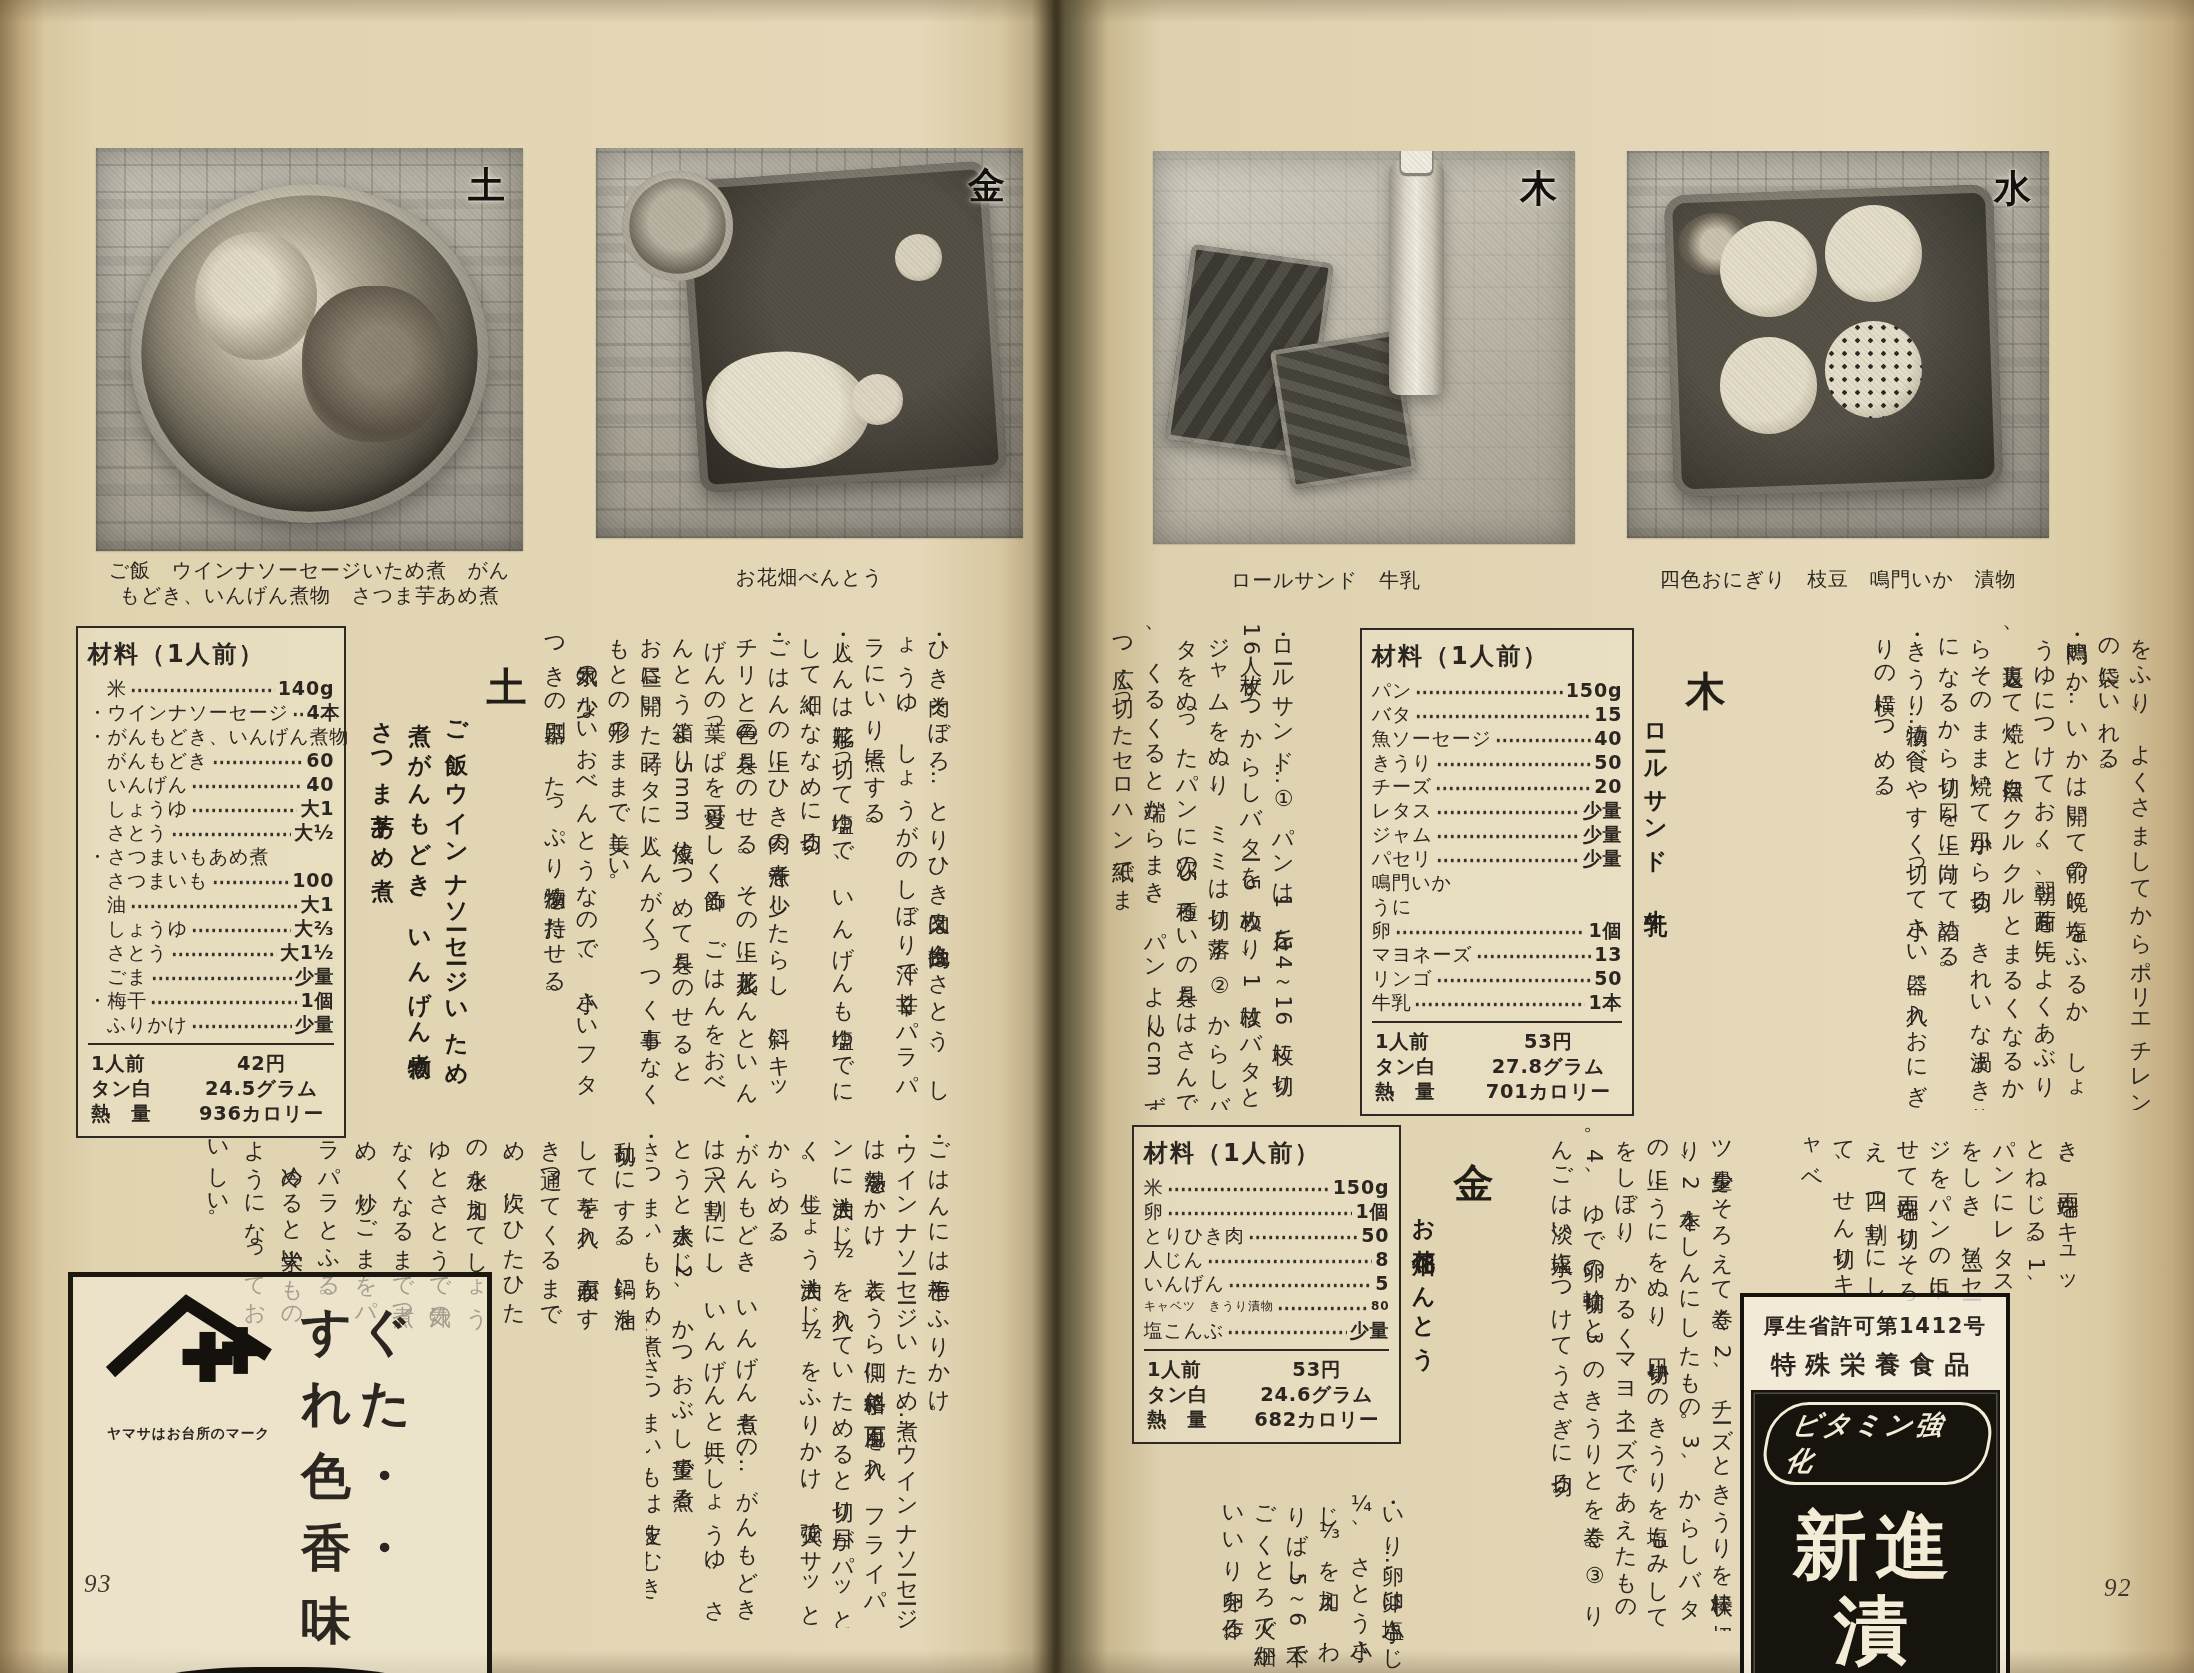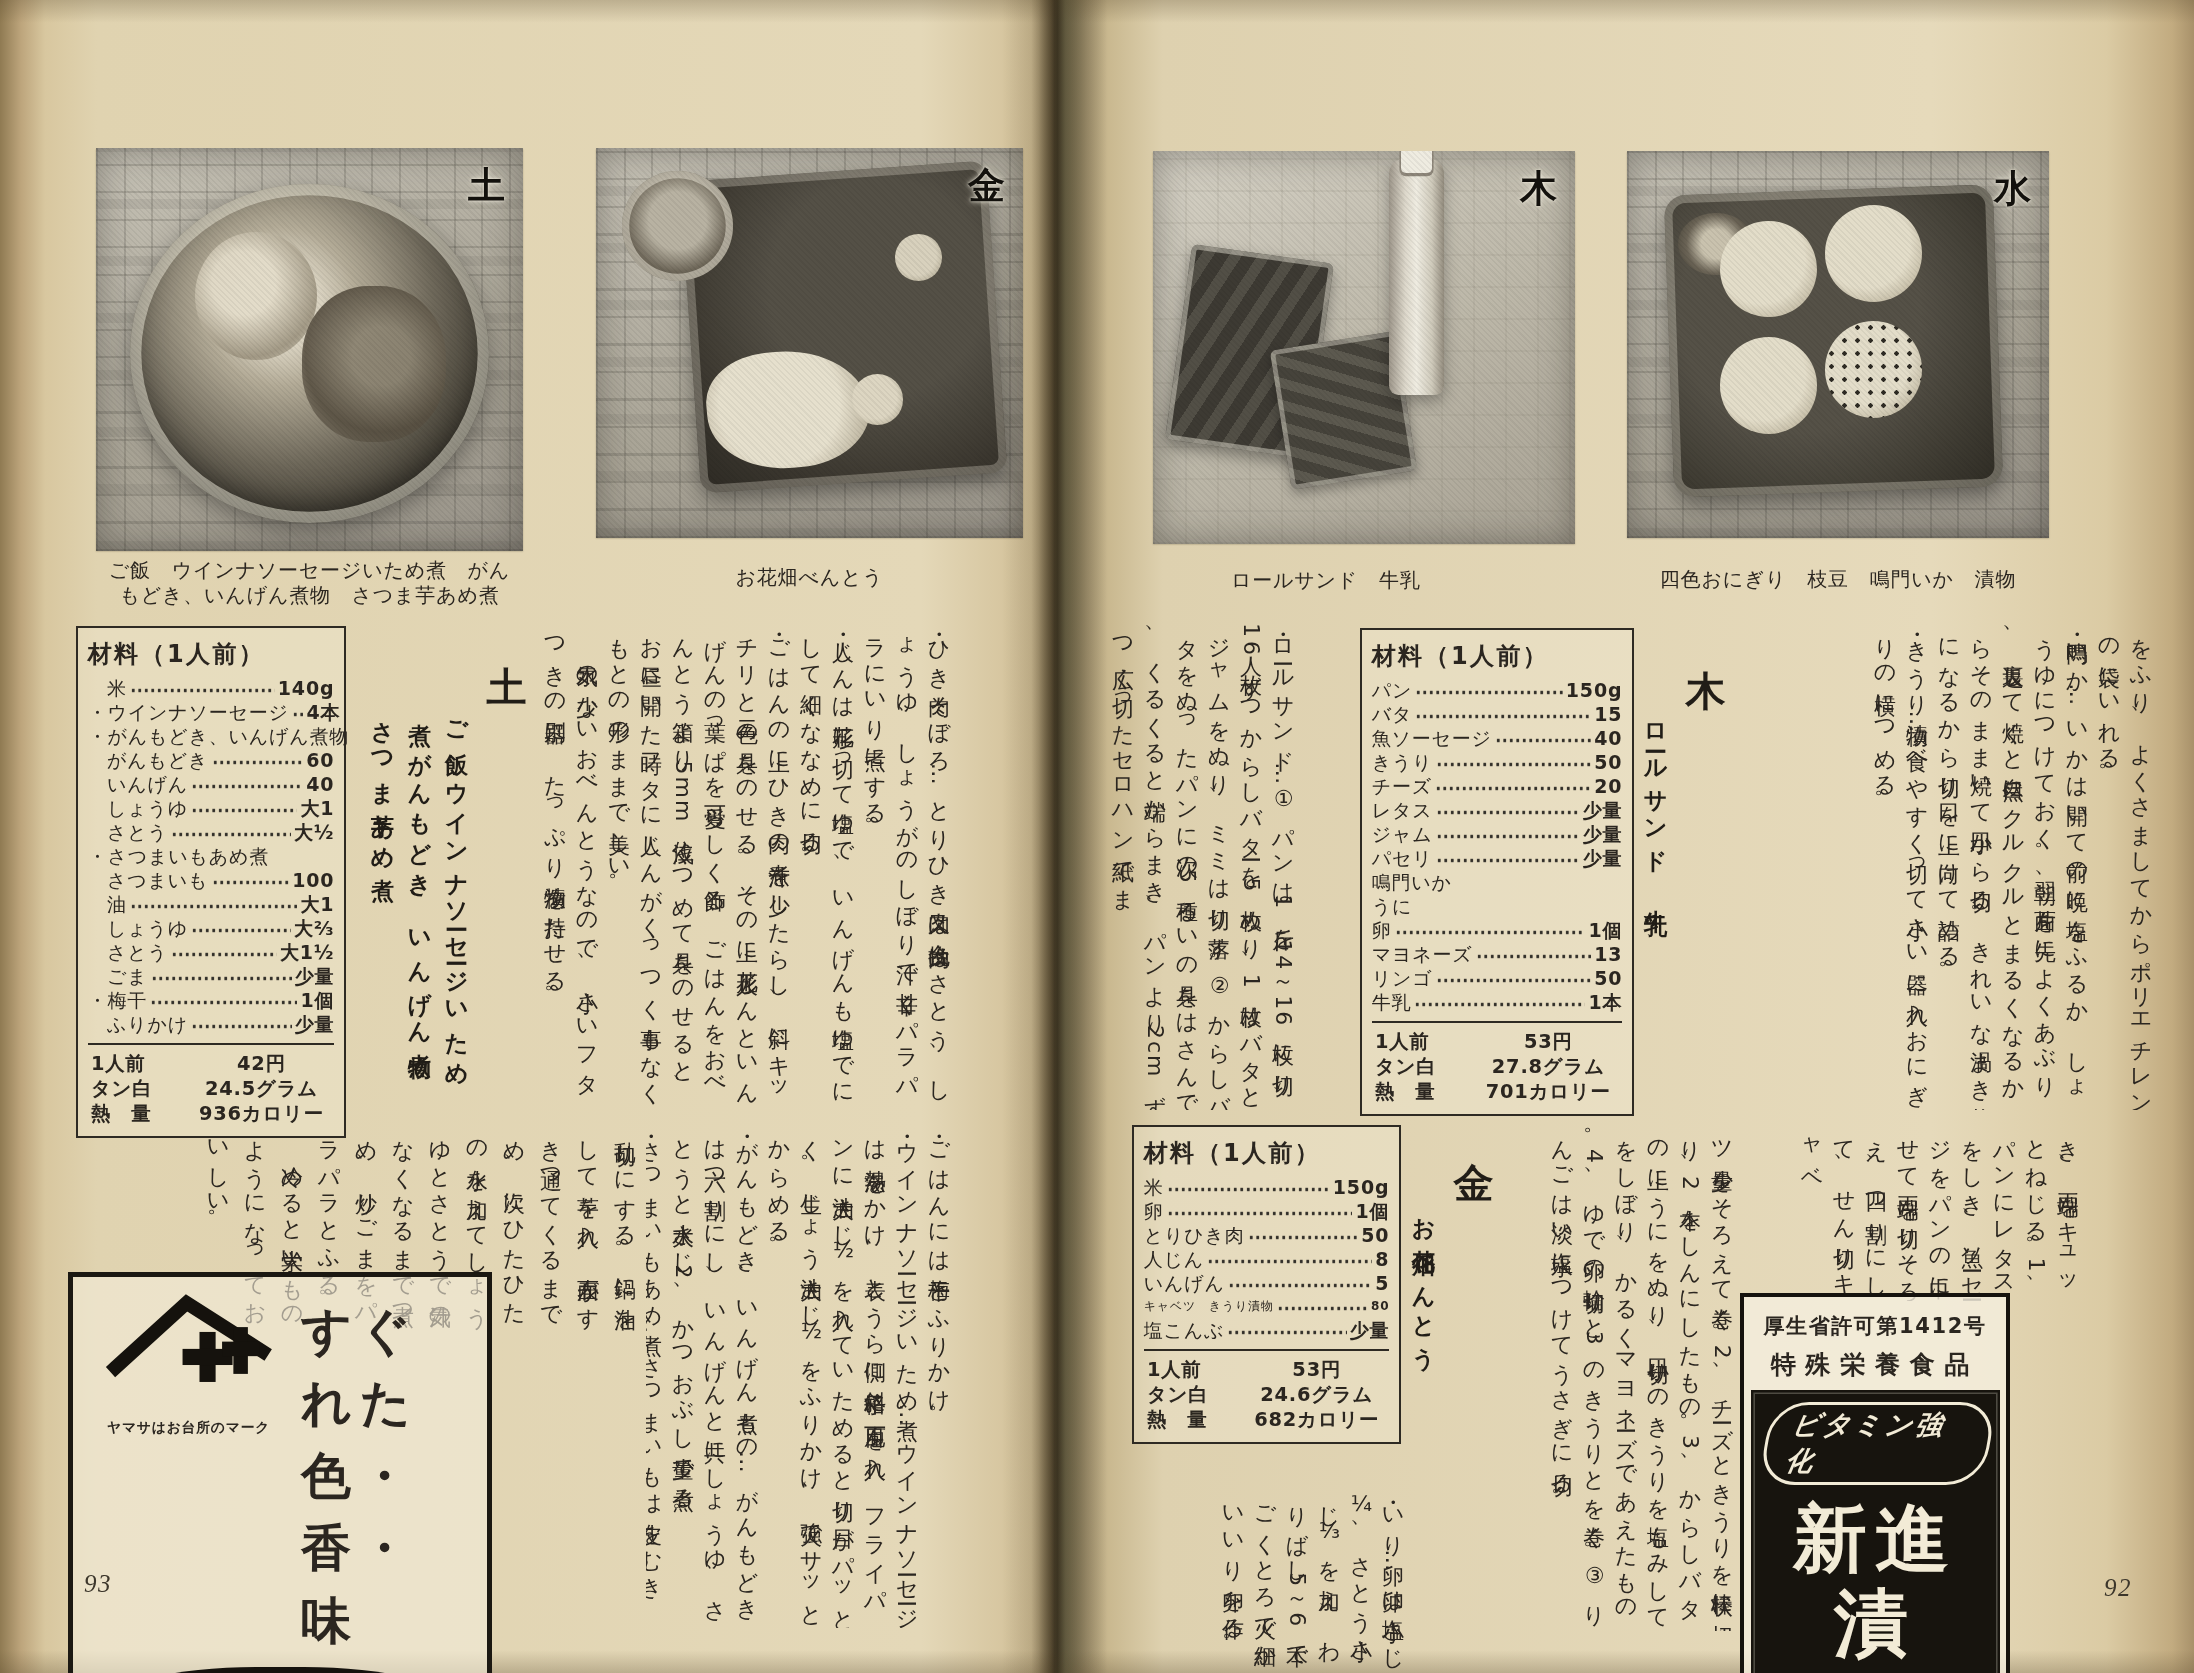--- a/index.html
+++ b/index.html
@@ -98,31 +98,31 @@
   .vtext .vpara{margin:0;}
   .vwide{line-height:37px;}
   .vheading{position:absolute;writing-mode:vertical-rl;text-orientation:mixed;color:#211d17;}
   .vheading .day{font-size:40px;font-weight:bold;line-height:47px;padding-left:8px;}
   .vheading .vline{font-size:23px;font-weight:bold;line-height:37px;letter-spacing:4px;padding-top:71px;word-break:keep-all;}
 
   
   .ad-yamasa{position:absolute;border:5.7px solid #1b1812;background:rgba(243,237,219,.6);padding:13px 14.6px 11.3px;}
   .ym-row{display:flex;align-items:flex-start;}
   .ym-mark{width:202px;text-align:center;}
-  .ym-caption{font-size:13.8px;font-weight:bold;letter-spacing:0.8px;margin-top:5px;}
+  .ym-caption{font-size:13.8px;font-weight:bold;letter-spacing:0.8px;margin-top:11px;}
   .ym-tag{flex:1;font-size:50px;font-weight:800;letter-spacing:8px;line-height:1.45;padding:4.9px 0 0 11.3px;white-space:pre-line;}
   .ym-oval{width:350px;height:76px;margin:9.7px auto 1.6px;background:#15120d;color:#f3ecd8;border-radius:50% / 58%;
     display:flex;align-items:center;justify-content:center;font-size:42px;font-weight:900;letter-spacing:6.5px;}
   .ad-shin{position:absolute;border:4px solid #16130e;background:rgba(245,239,222,.8);padding:6.5px;}
   .shin-permit{text-align:center;font-size:21px;font-weight:bold;letter-spacing:1.6px;padding:8px 0 1.6px;}
   .shin-cat{text-align:center;font-size:25px;font-weight:bold;letter-spacing:9.7px;padding:6.5px 0 9.7px;}
   .shin-black{background:#17140e;padding:11.3px 9.7px 13px;box-shadow:inset 0 0 0 2.4px #17140e, inset 0 0 0 4px rgba(245,239,222,.25);}
   .shin-badge{display:inline-block;color:#f2ebd6;border:3.2px solid #f2ebd6;border-radius:37px;
     font-size:27px;font-weight:bold;font-style:italic;letter-spacing:3.2px;padding:1.6px 21px 3.2px;transform:skewX(-10deg);margin-left:4.9px;}
-  .shin-brand{color:#f2ebd6;font-size:74px;font-weight:900;letter-spacing:8px;text-align:center;line-height:1.15;margin-top:12px;}
+  .shin-brand{color:#f2ebd6;font-size:74px;font-weight:900;letter-spacing:8px;text-align:center;line-height:1.15;margin-top:19px;}
 
   .pagenum{position:absolute;font-family:"Liberation Serif","DejaVu Serif",serif;font-style:italic;
     font-size:25px;color:#3c362b;letter-spacing:1.6px;}
 </style>
 </head>
 <body>
 
 <div class="spread">
 
   <div class="photo" style="left:96px;top:148px;width:427px;height:403px;">

